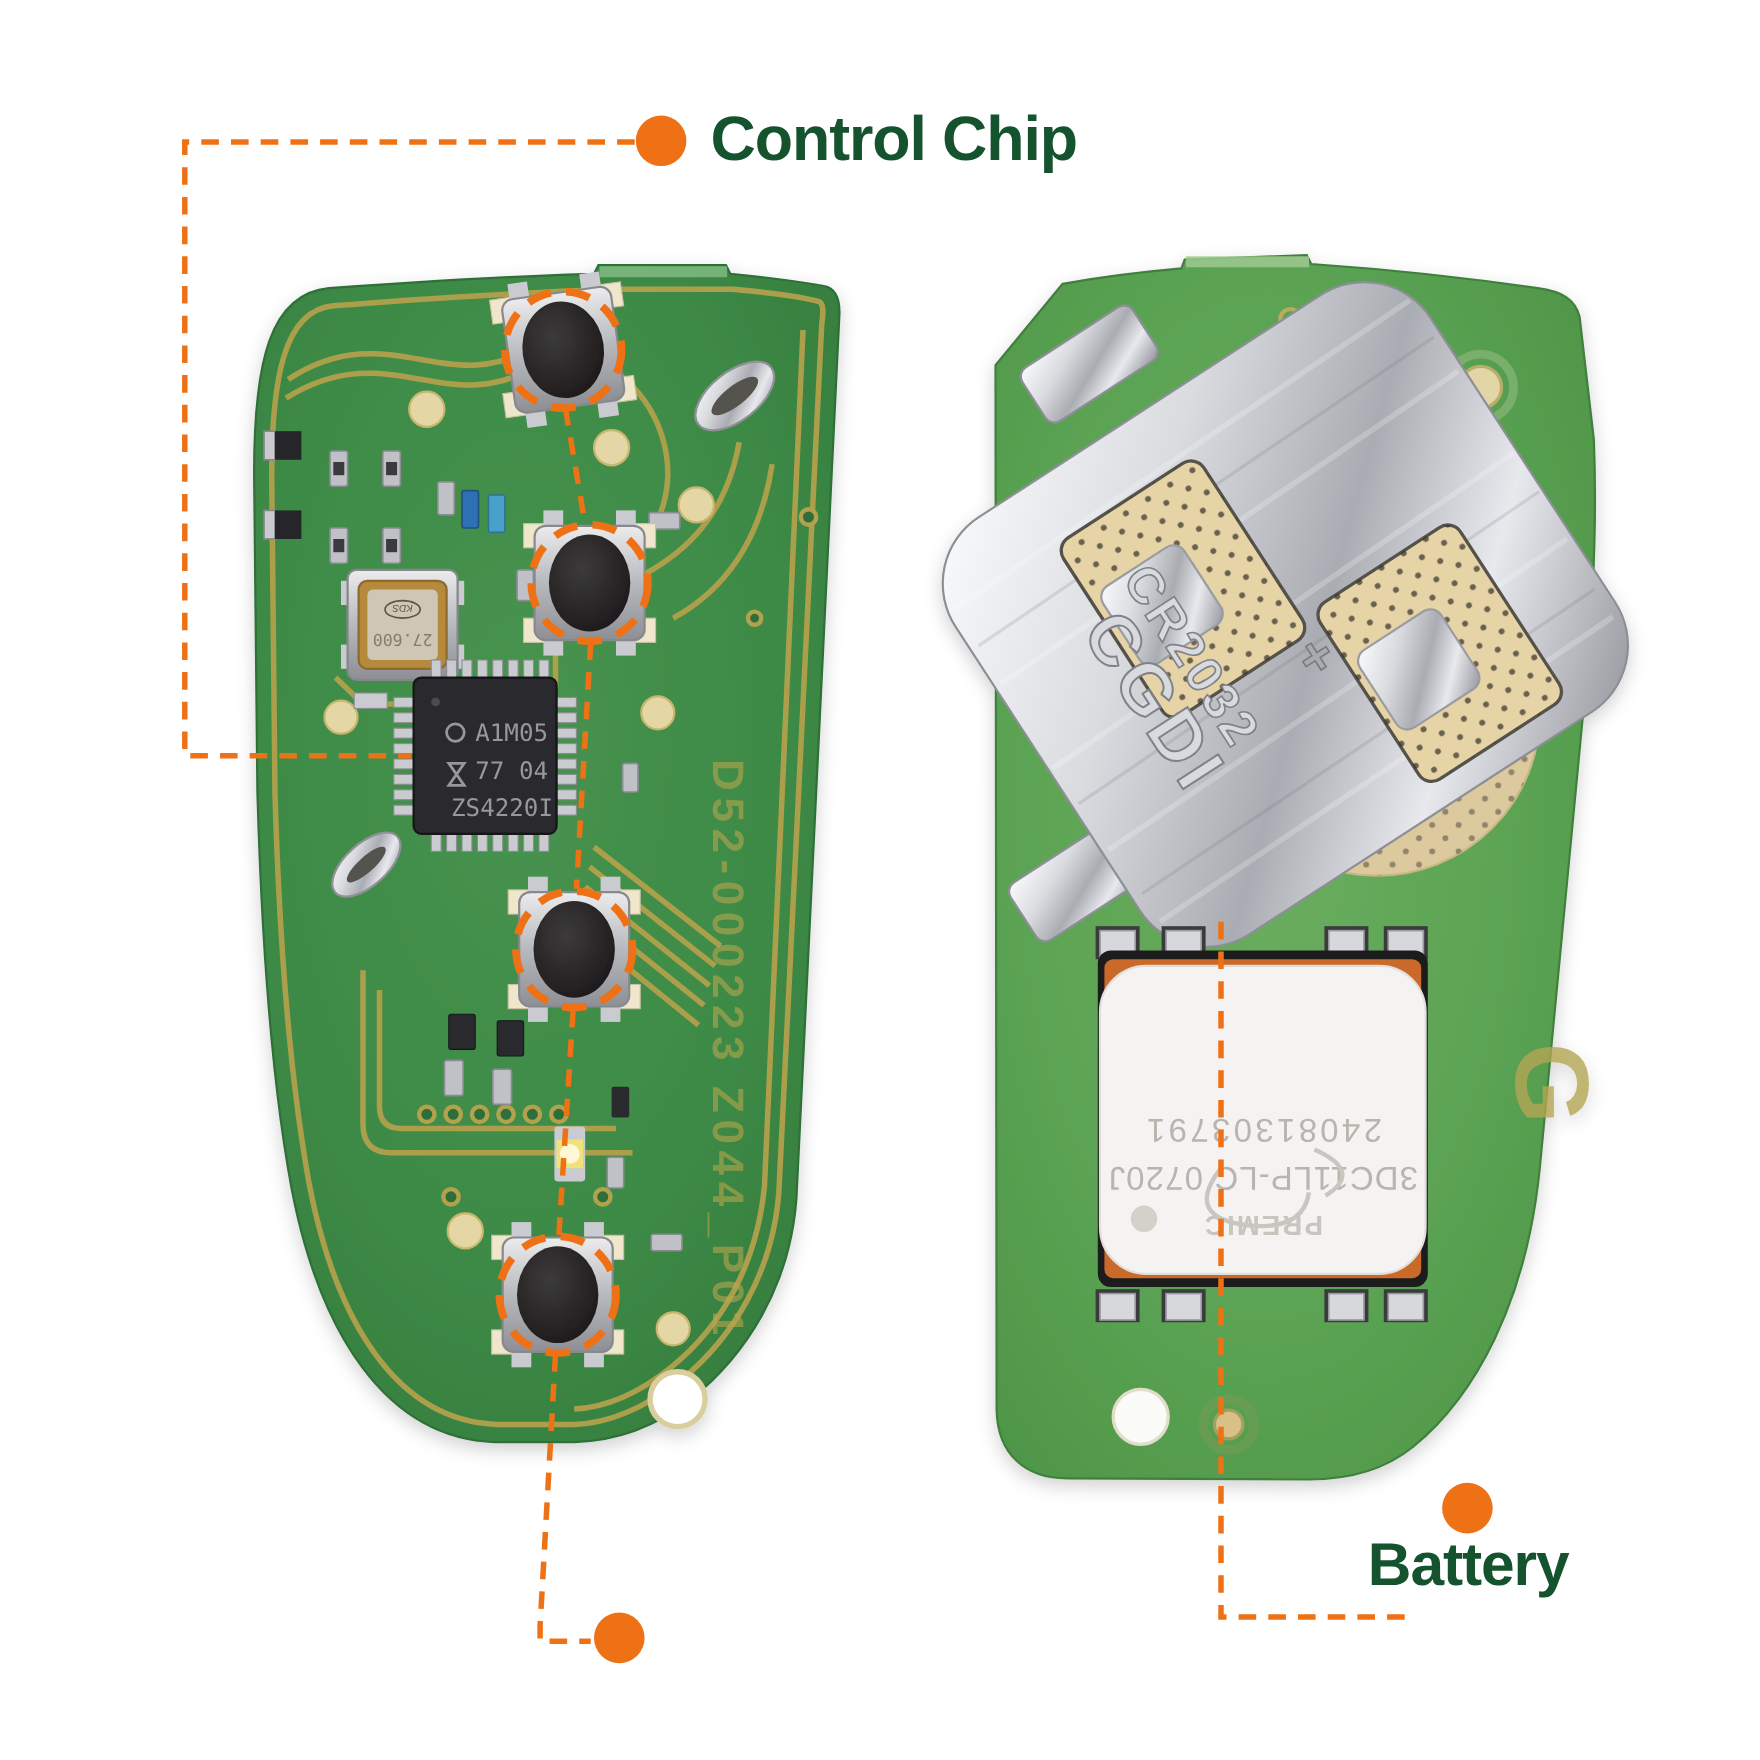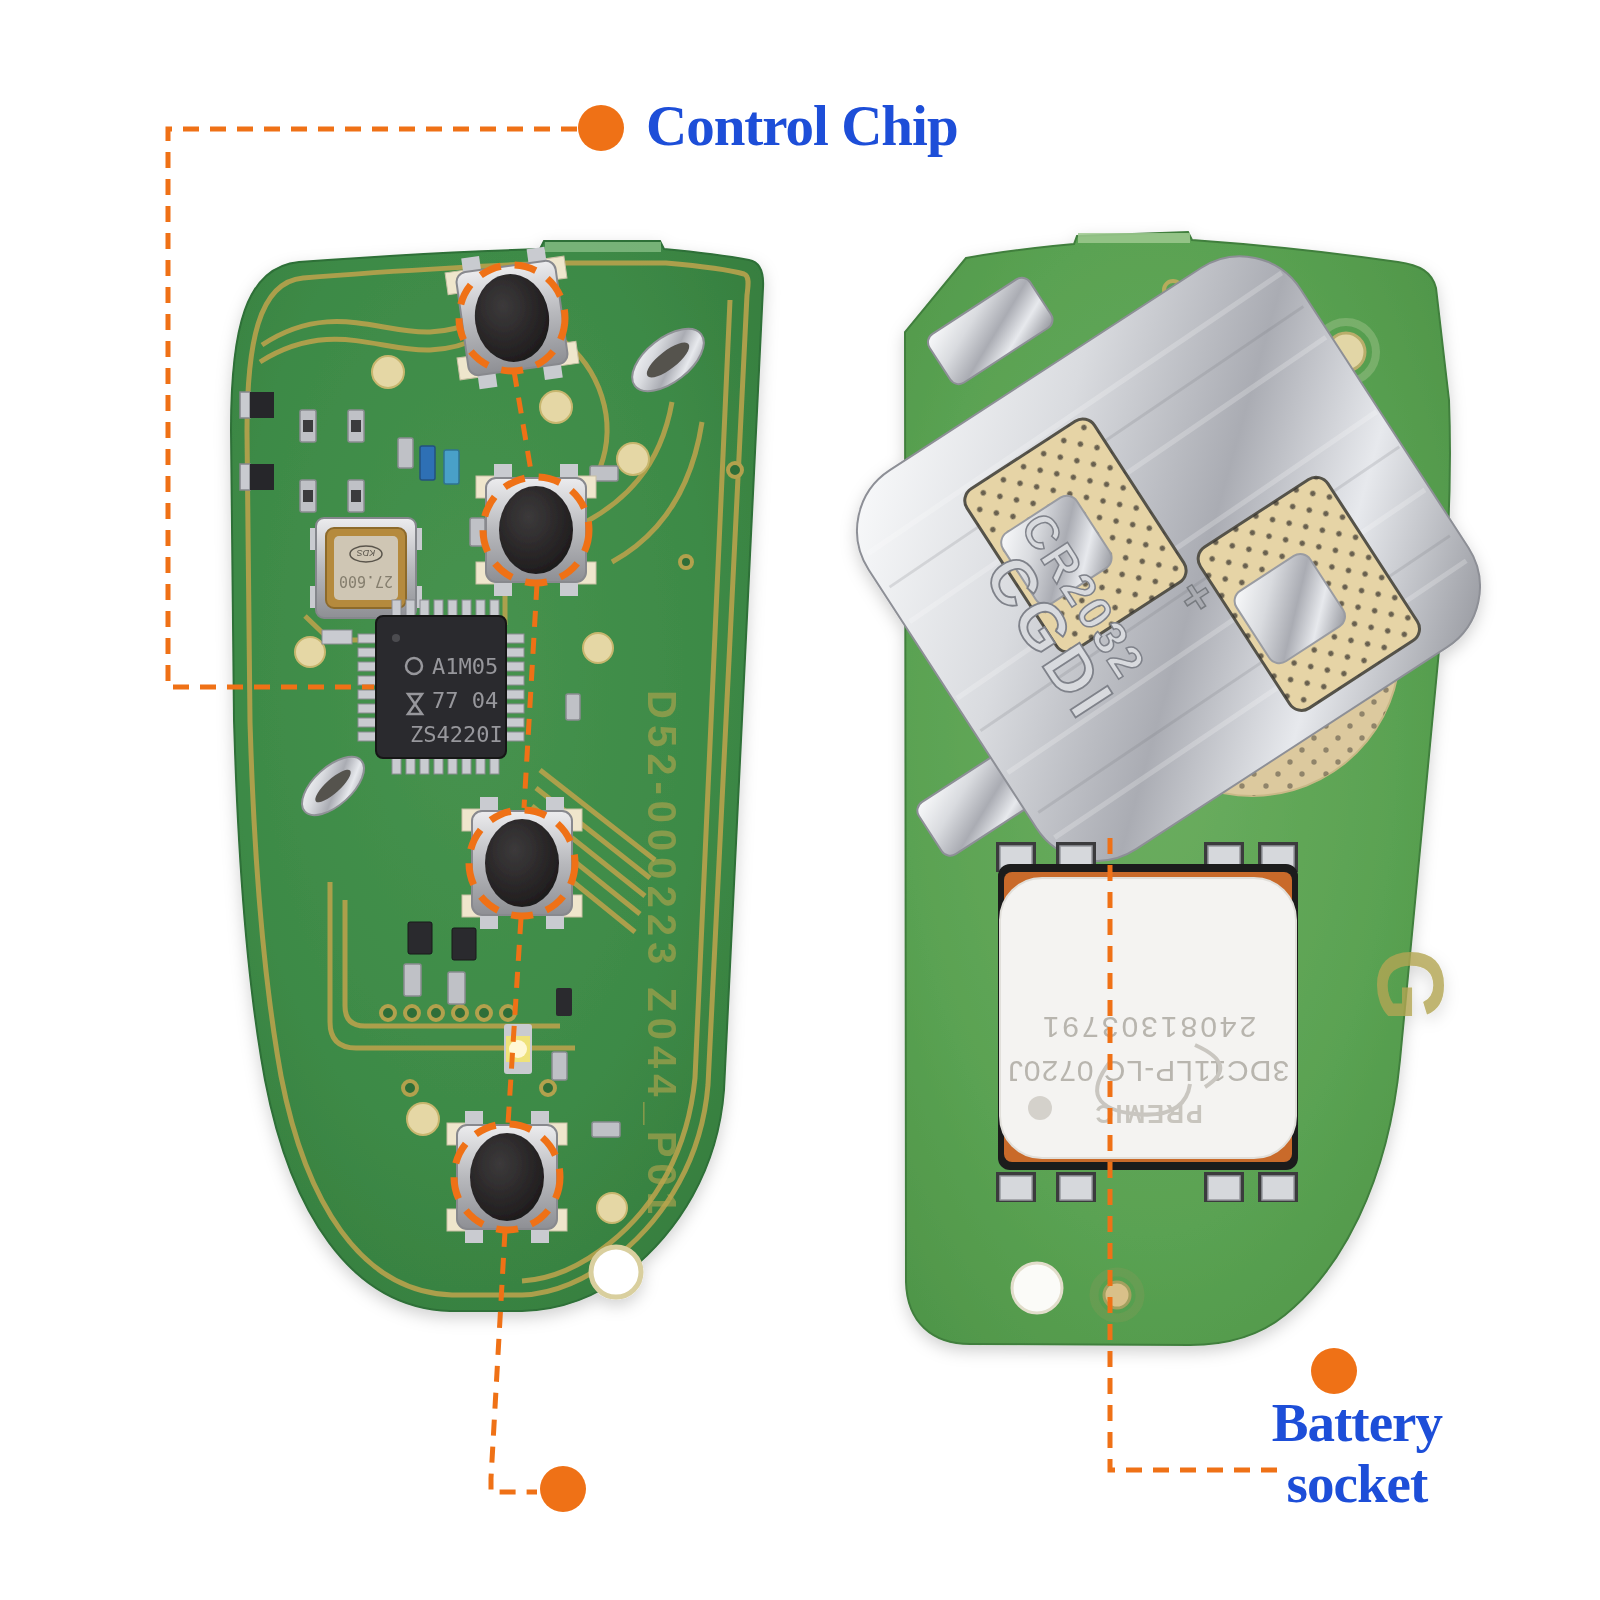--- a/index.html
+++ b/index.html
@@ -1,22 +1,22 @@
 <!DOCTYPE html>
 <html><head>
 <meta charset="utf-8">
 <style>
   html,body{margin:0;padding:0;background:#ffffff;}
   #stage{position:relative;width:1600px;height:1600px;background:#ffffff;overflow:hidden;
          font-family:"Liberation Sans",sans-serif;}
   #scene{position:absolute;left:0;top:0;}
-  .lbl{position:absolute;font-weight:700;color:#1d4ed8;letter-spacing:-1px;white-space:nowrap;font-family:Liberation Serif, serif;}
+  .lbl{position:absolute;font-weight:700;color:#14532d;letter-spacing:-1px;white-space:nowrap;}
   #label-control-chip{left:646px;top:93px;font-size:57px;}
   #label-button{left:611px;top:1454px;font-size:57px;}
-  #label-battery{right:158px;top:1392px;font-size:55px;text-align:center;line-height:61px;}
+  #label-battery{right:174px;top:1392px;font-size:55px;text-align:right;line-height:61px;}
 </style>
 </head>
 <body>
 
 <div id="stage">
 
 <svg id="scene" width="1600" height="1600" viewBox="0 0 1600 1600">
 <defs>
   <radialGradient id="boardL" cx="45%" cy="40%" r="75%">
     <stop offset="0%" stop-color="#47934f"></stop>
@@ -377,16 +377,15 @@
 <g fill="#ef7116" stroke="none">
   <circle cx="601" cy="128" r="23"></circle>
   <circle cx="563" cy="1489" r="23"></circle>
   <circle cx="1334" cy="1371" r="23"></circle>
 </g>
 </svg>
 
 <div class="lbl" id="label-control-chip">Control Chip</div>
 <div class="lbl" id="label-battery">
   <div>Battery</div>
-  <div>socket</div>
 </div>
 
 </div>
 
 </body></html>

